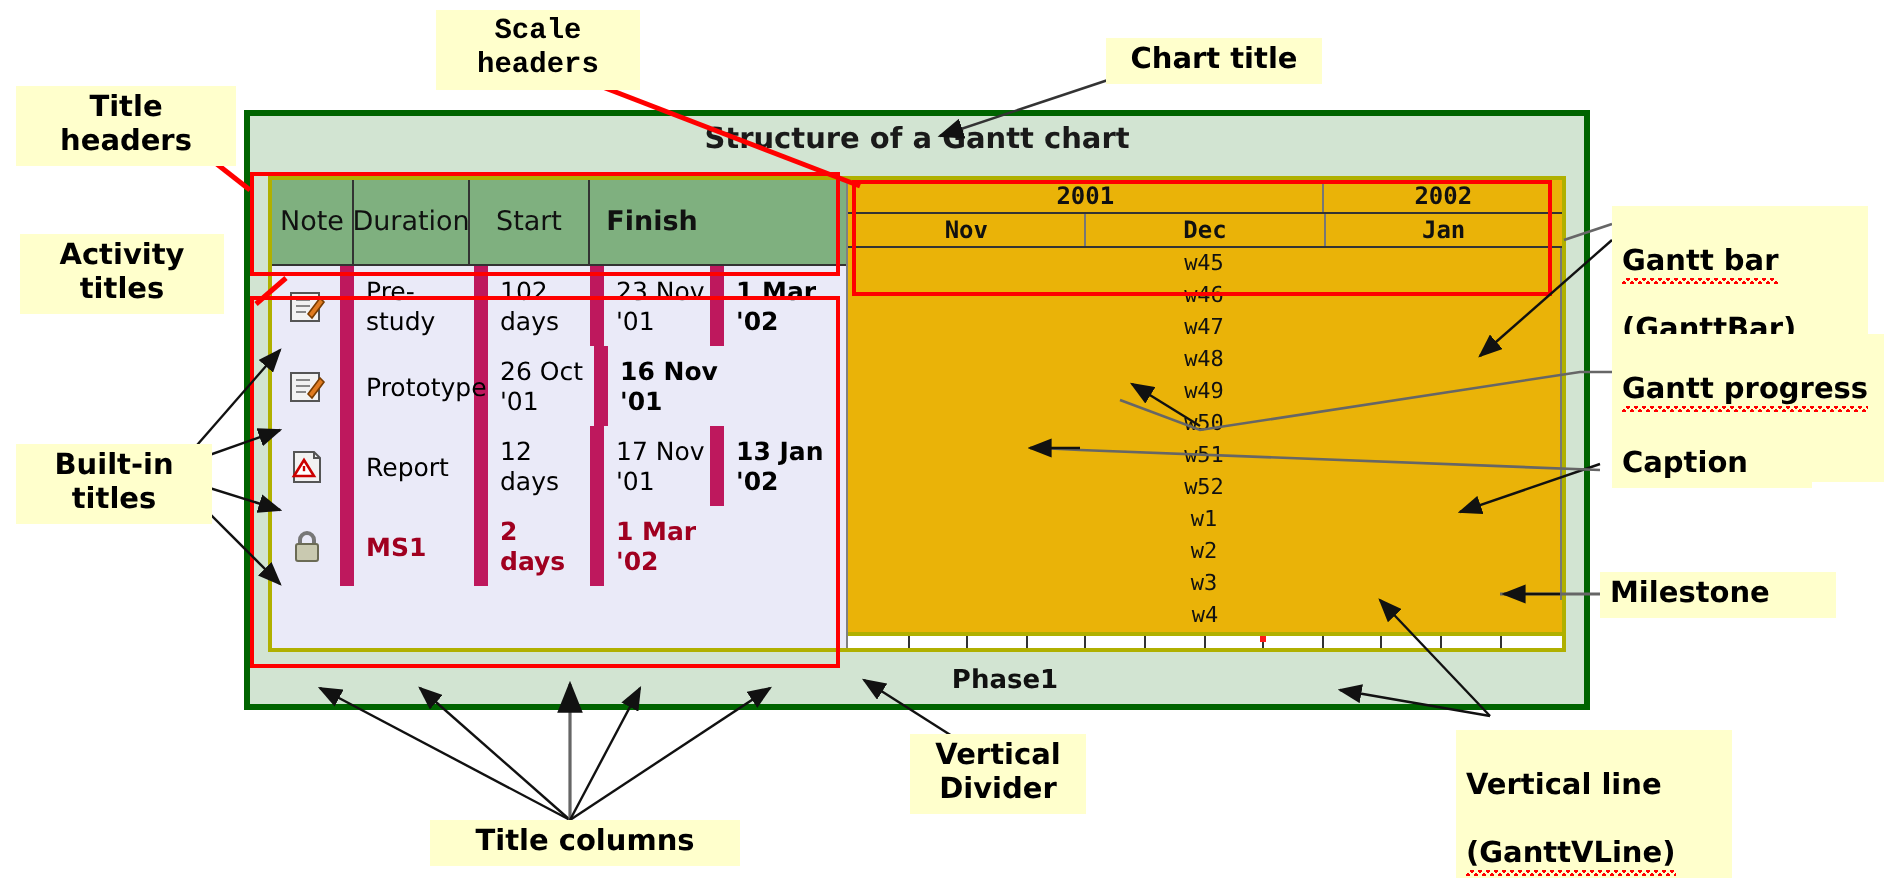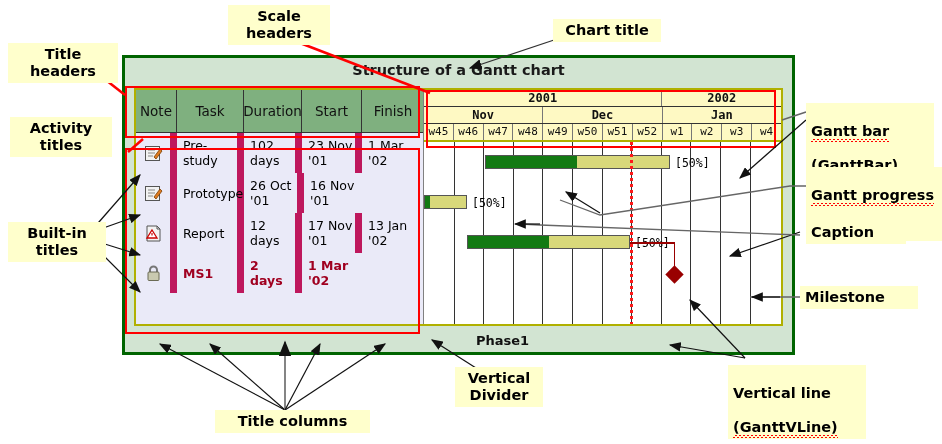--- a/index.html
+++ b/index.html
@@ -47,34 +47,34 @@
           padding-left:6px;}
   .t-cell:last-child{border-right:none;}
   .t-cell.ms{color:#a00020;font-weight:bold;}
   .t-cell.icon{justify-content:center;padding-left:0;}
 
   
   .c0{width:41px;flex:0 0 41px;}
   .c1{width:67px;flex:0 0 67px;}
   .c2{width:58px;flex:0 0 58px;}
   .c3{width:60px;flex:0 0 60px;}
-  .c4{width:62px;flex:0 0 62px;}
+  .c4{width:62px;flex:0 0 62px;font-weight:bold;}
 
   
   #timearea{flex:1;display:flex;flex-direction:column;position:relative;
             background:#fff;box-sizing:border-box;}
-  .scale-row{display:flex;background:#fef9c3;border-bottom:1px solid #333;
+  .scale-row{display:flex;background:#eab308;border-bottom:1px solid #333;
              box-sizing:border-box;}
   .scale-cell{font-size:12px;font-weight:bold;color:#111;text-align:center;
               border-right:1px solid #777;box-sizing:border-box;line-height:16px;
               font-family:"DejaVu Sans Mono","Liberation Mono",monospace;}
   .scale-cell:last-child{border-right:none;}
   .scale-row.yr .scale-cell{height:16px;}
   .scale-row.mo .scale-cell{height:16px;}
-  .scale-row.wk{border-bottom:2px solid #b0b000;}
+  .scale-row.wk{border-bottom:2px solid #b0b000;flex-direction:column;}
   .scale-row.wk .scale-cell{height:16px;font-size:11px;font-weight:normal;}
 
   #bars{position:relative;flex:1;background:#fff;overflow:hidden;}
   .gridline{position:absolute;top:0;bottom:0;width:1px;background:#333;}
   .bar{position:absolute;height:14px;background:#d8d87a;border:1px solid #555;
        box-sizing:border-box;}
   .bar .prog{position:absolute;left:0;top:0;bottom:0;background:#137a13;}
   .bar-cap{position:absolute;font-size:11.5px;color:#000;white-space:nowrap;
            font-family:"DejaVu Sans Mono","Liberation Mono",monospace;}
   #vline{position:absolute;top:0;bottom:0;width:3px;z-index:5;
@@ -93,21 +93,20 @@
 
 <div id="gantt">
 
   <div id="chart-title">Structure of a Gantt chart</div>
 
   <div id="panel">
 
     <div id="titlecols">
       <div class="hdr-row">
         <div class="hdr-cell c0">Note</div>
-        <div class="hdr-cell c1">Task</div>
         <div class="hdr-cell c2">Duration</div>
         <div class="hdr-cell c3">Start</div>
         <div class="hdr-cell c4">Finish</div>
       </div>
 
       <div class="body-rows">
 
         <div class="t-row">
           <div class="t-cell icon c0">
             <svg width="19" height="19" viewBox="0 0 19 19">
@@ -281,21 +280,21 @@
 
   <path d="M800,297 L750,297" stroke="#666" stroke-width="1.4" fill="none"></path>
   <path d="M780,297 L752,297" stroke="#111" stroke-width="1.2" fill="none" marker-end="url(#ar)"></path>
 
   <path d="M745,358 L690,300" stroke="#111" stroke-width="1.2" fill="none" marker-end="url(#ar)"></path>
   <path d="M745,358 L670,345" stroke="#111" stroke-width="1.2" fill="none" marker-end="url(#ar)"></path>
 </svg>
 
 <div class="callout" style="left:8px;top:43px;width:100px;">Title
 headers</div>
-<div class="callout" style="left:228px;top:5px;width:92px;">Scale
+<div class="callout" style="left:218px;top:5px;width:92px;font-family:Liberation Mono, monospace;">Scale
 headers</div>
 <div class="callout" style="left:553px;top:19px;width:98px;">Chart title</div>
 <div class="callout" style="left:10px;top:117px;width:92px;">Activity
 titles</div>
 <div class="callout" style="left:8px;top:222px;width:88px;">Built-in
 titles</div>
 <div class="callout" style="left:215px;top:410px;width:145px;">Title columns</div>
 <div class="callout" style="left:455px;top:367px;width:78px;">Vertical
 Divider</div>
 

